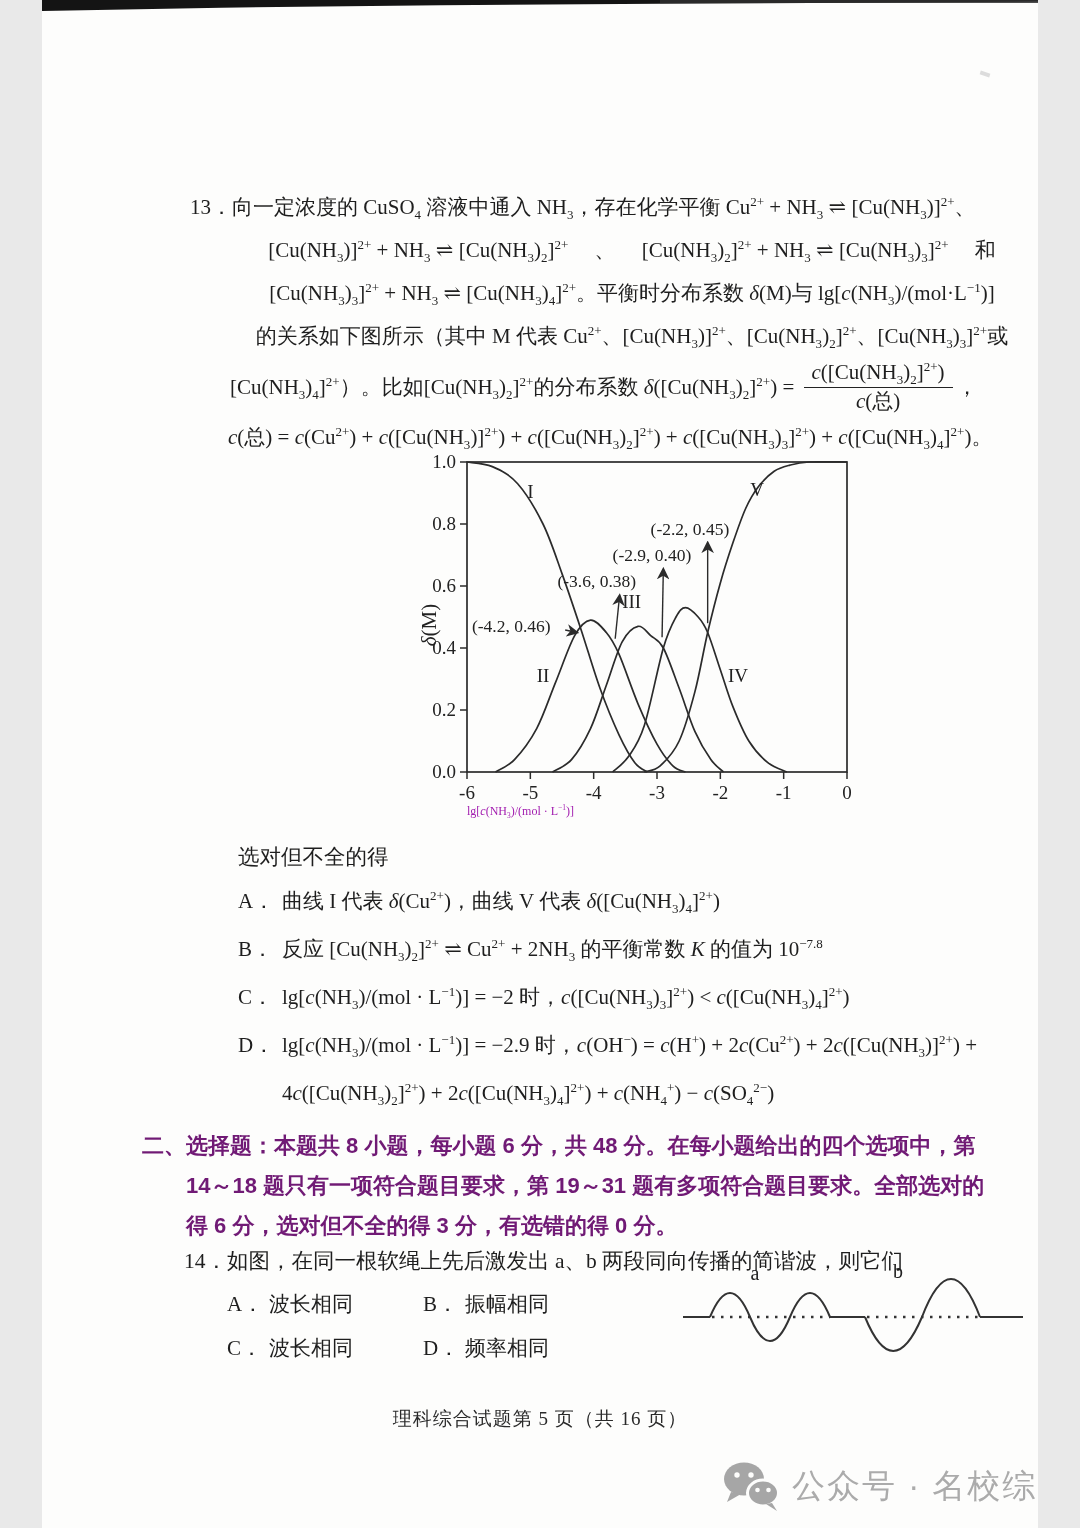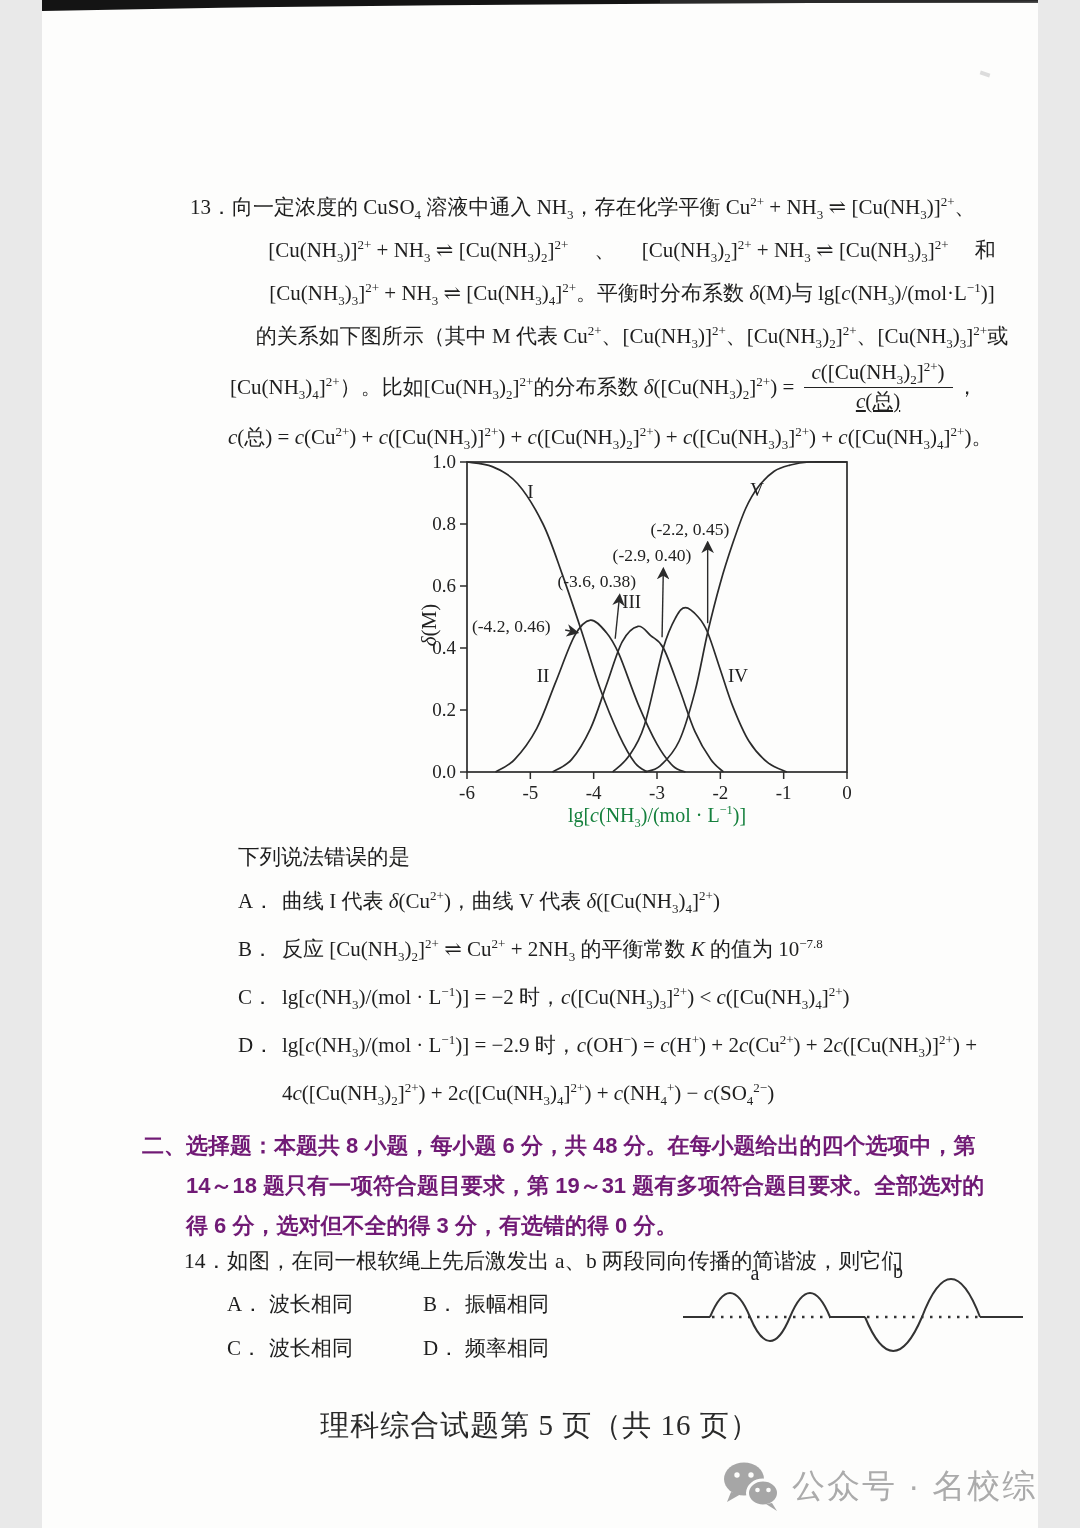--- a/index.html
+++ b/index.html
@@ -17,28 +17,28 @@
     clip-path:polygon(0 0,100% 0,100% 14%,82% 26%,62% 33%,40% 47%,18% 70%,0 100%);}
   .scan-edge2{position:absolute;top:0;left:62%;width:38%;height:3px;background:#2e2e2e;opacity:.85;}
   .speck{position:absolute;left:938px;top:72px;width:10px;height:4px;background:#dcdcdc;transform:rotate(18deg);}
   
   .q13{position:absolute;left:148px;top:186px;width:836px;}
   .q13 .line{min-height:43px;line-height:43px;white-space:nowrap;}
   .q13 .line.cont{padding-left:48px;text-align:center;}
   .frac-line{display:flex;align-items:center;height:58px;padding-left:40px;white-space:nowrap;}
   .frac{display:inline-block;text-align:center;line-height:1.2;margin:0 4px;}
   .frac .num{display:block;padding:0 8px 1px 8px;border-bottom:1.6px solid #222;}
-  .frac .den{display:block;padding-top:1px;text-decoration:underline;}
+  .frac .den{display:block;padding-top:1px;}
   .lastline{padding-left:38px;}
   
   .chart-wrap{position:absolute;left:350px;top:452px;width:580px;height:400px;}
   .chart-wrap svg{position:absolute;left:0;top:0;}
   .y-label{position:absolute;left:-10px;top:160px;width:96px;height:26px;text-align:center;
     transform:rotate(-90deg);font-size:21px;color:#222;}
-  .x-label{position:absolute;left:75px;top:352px;width:380px;text-align:center;font-size:20px;color:#15803d;}
+  .x-label{position:absolute;left:75px;top:352px;width:380px;font-size:12px;color:#a21caf;}
   
   .stem2{position:absolute;left:196px;top:842px;font-size:21.5px;}
   .q13-options{position:absolute;left:196px;top:884px;width:848px;}
   .opt{display:flex;margin-bottom:13px;line-height:35px;white-space:nowrap;}
   .opt-label{width:44px;flex:0 0 44px;}
   .opt-cont{padding-left:44px;line-height:35px;margin-bottom:13px;white-space:nowrap;}
   
   .section2{position:absolute;left:100px;top:1126px;width:900px;
     font-family:"Liberation Sans","DejaVu Sans",sans-serif;font-weight:700;
     font-size:22px;color:#701a75;}
@@ -48,21 +48,21 @@
   .q14-stem{position:absolute;left:142px;top:1246px;font-size:21.5px;}
   .q14-options{position:absolute;left:185px;top:1288px;width:420px;}
   .q14-row{display:flex;height:44px;line-height:32px;}
   .q14-cell{display:flex;width:196px;}
   .q14-cell .opt-label{width:42px;flex:0 0 42px;}
   .wave-fig{position:absolute;left:635px;top:1262px;width:350px;height:105px;}
   .wl{stroke:#333;stroke-width:2;fill:none;}
   .wd{stroke:#333;stroke-width:2.6;fill:none;stroke-dasharray:2.5 6.5;}
   .wave-fig text{font-family:"Liberation Serif",serif;font-size:20px;fill:#222;}
   
-  .footer{position:absolute;left:0;top:1406px;width:100%;text-align:center;font-size:29px;color:#2a2a2a;letter-spacing:1px;}
+  .footer{position:absolute;left:0;top:1406px;width:100%;text-align:center;font-size:19px;color:#2a2a2a;letter-spacing:1px;}
   .watermark{position:absolute;left:680px;top:1460px;display:flex;align-items:center;gap:12px;}
   .watermark .wm-text{font-family:"Liberation Sans","DejaVu Sans",sans-serif;font-size:33px;color:#ababab;letter-spacing:2px;white-space:nowrap;}
 </style>
 </head>
 <body>
 
 <div class="page">
   <div class="scan-edge"></div>
   <div class="scan-edge2"></div>
   <div class="speck"></div>
@@ -138,21 +138,21 @@
         <line x1="223.2" y1="186.70000000000002" x2="227.63333333333333" y2="143.3" stroke="#2b2b2b" stroke-width="1.4" marker-end="url(#arrh)"></line>
         <text x="259.9333333333333" y="109.00000000000001" text-anchor="middle" font-size="17.5" font-family="&quot;Liberation Serif&quot;,&quot;DejaVu Serif&quot;,serif" fill="#222">(-2.9, 0.40)</text>
         <line x1="270.06666666666666" y1="185.14999999999998" x2="271.33333333333337" y2="116.94999999999999" stroke="#2b2b2b" stroke-width="1.4" marker-end="url(#arrh)"></line>
         <text x="297.93333333333334" y="82.64999999999999" text-anchor="middle" font-size="17.5" font-family="&quot;Liberation Serif&quot;,&quot;DejaVu Serif&quot;,serif" fill="#222">(-2.2, 0.45)</text>
         <line x1="315.66666666666663" y1="171.20000000000002" x2="315.66666666666663" y2="90.60000000000001" stroke="#2b2b2b" stroke-width="1.4" marker-end="url(#arrh)"></line>
       </svg>
     <div class="y-label"><i>δ</i>(M)</div>
     <div class="x-label">lg[<i>c</i>(NH<sub>3</sub>)/(mol · L<sup>−1</sup>)]</div>
   </div>
 
-  <div class="stem2">下列说法错误的是</div>
+  <div class="stem2">选对但不全的得</div>
   <div class="q13-options">
     <div class="opt">
       <span class="opt-label">A．</span>
       <span class="opt-body">曲线 I 代表 <i>δ</i>(Cu<sup>2+</sup>)，曲线 V 代表 <i>δ</i>([Cu(NH<sub>3</sub>)<sub>4</sub>]<sup>2+</sup>)</span>
     </div>
     <div class="opt">
       <span class="opt-label">B．</span>
       <span class="opt-body">反应 [Cu(NH<sub>3</sub>)<sub>2</sub>]<sup>2+</sup> ⇌ Cu<sup>2+</sup> + 2NH<sub>3</sub> 的平衡常数 <i>K</i> 的值为 10<sup>−7.8</sup></span>
     </div>
     <div class="opt">

